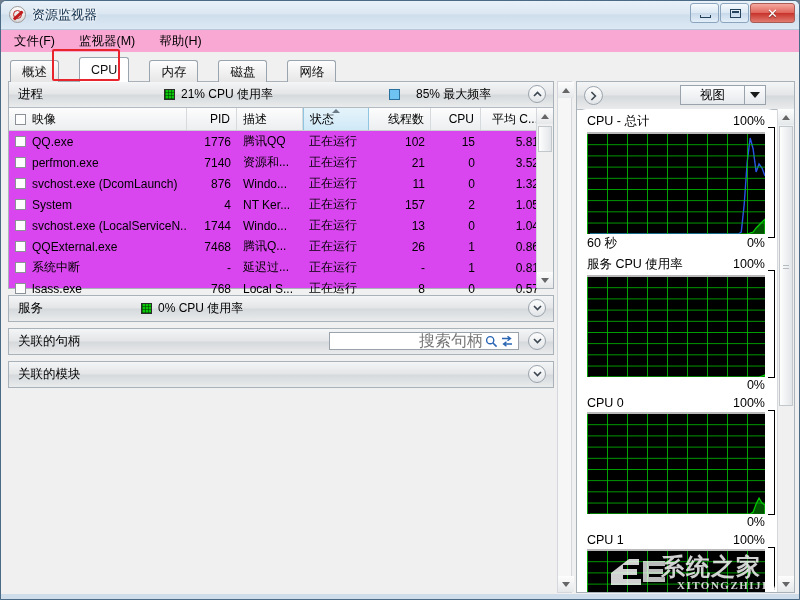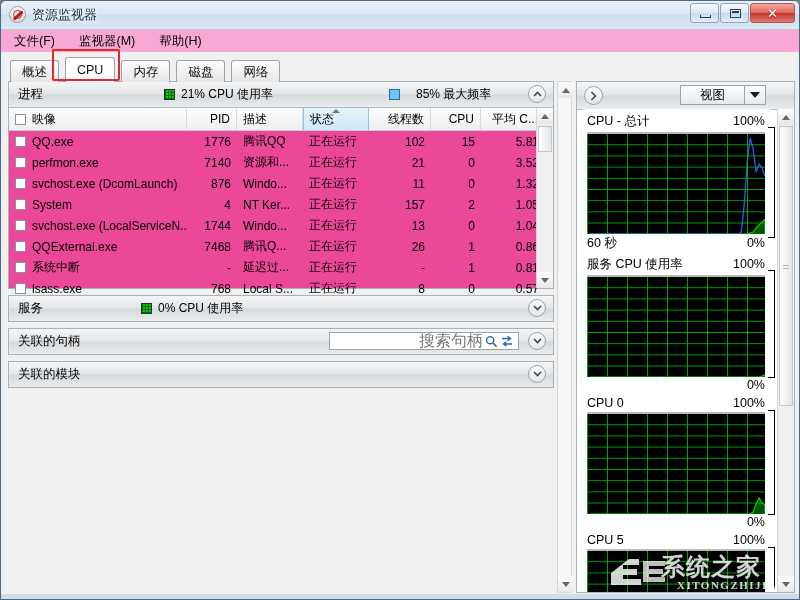--- a/index.html
+++ b/index.html
@@ -68,21 +68,21 @@
   .tabstrip{
     position:relative;height:29px;background:#f0f0f0;
     padding-left:9px;display:flex;align-items:flex-end;
   }
   .tabstrip::after{
     content:"";position:absolute;left:8px;right:8px;bottom:0;height:1px;background:#9aa4ae;
   }
   .tab{
     position:relative;z-index:2;height:22px;line-height:22px;padding:0 11px;
     font-size:12.5px;border:1px solid #9aa4ae;border-bottom:none;
-    border-radius:3px 3px 0 0;margin-right:6px;
+    border-radius:3px 3px 0 0;margin-right:20px;
     background:linear-gradient(180deg,#fdfdfd,#e6e6e6);
     color:#111;box-sizing:border-box;
   }
   .tab.active{
     height:25px;line-height:24px;background:#fff;border-color:#9aa4ae;
     font-weight:normal;
   }
   .tab-marker{
     position:absolute;left:51px;top:48px;width:64px;height:28px;
     border:2.5px solid #e8242c;border-radius:2px;z-index:5;pointer-events:none;
@@ -120,21 +120,21 @@
   }
   .sw.blue{background:#6fc3f2;border-color:#2b6f9c;}
   .chev{
     position:absolute;right:7px;top:3px;width:18px;height:18px;border-radius:50%;
     border:1px solid #9aa3ac;box-sizing:border-box;
     background:linear-gradient(180deg,#fdfdfd,#e2e5e8);
     display:flex;align-items:center;justify-content:center;
   }
   .chev svg{display:block;}
   
-  .tablewrap{position:relative;height:180px;background:#ec4899;}
+  .tablewrap{position:relative;height:180px;background:#d946ef;}
   .th-row{
     display:flex;height:22px;align-items:stretch;
     background:linear-gradient(180deg,#fdfdfd,#eceef0);
     border-bottom:1px solid #c9ced3;
     font-size:12px;
   }
   .th{
     position:relative;display:flex;align-items:center;
     border-right:1px solid #d6dadd;box-sizing:border-box;padding:0 6px;
     overflow:hidden;white-space:nowrap;
@@ -602,21 +602,21 @@
           </div>
           <div class="g-bottom">
             <span></span>
             <span>0%</span>
           </div>
           <div class="g-bracket"></div>
         </div>
 
         <div class="graph">
           <div class="g-top">
-            <span>CPU 5</span>
+            <span>CPU 1</span>
             <span>100%</span>
           </div>
           <div class="g-canvas">
             <div class="g-grid"></div>
             <svg class="g-plot" width="100%" height="100%" viewBox="0 0 200 100" preserveAspectRatio="none">
               <polyline fill="rgba(0,150,0,0.55)" stroke="#00d000" stroke-width="1.2" vector-effect="non-scaling-stroke" points="103.33,100 103.33,100.00 106.67,100.00 110.00,100.00 113.33,100.00 116.67,100.00 120.00,100.00 123.33,100.00 126.67,100.00 130.00,100.00 133.33,100.00 136.67,100.00 140.00,100.00 143.33,100.00 146.67,100.00 150.00,100.00 153.33,100.00 156.67,100.00 160.00,100.00 163.33,100.00 166.67,100.00 170.00,100.00 173.33,100.00 176.67,100.00 180.00,100.00 183.33,100.00 186.67,100.00 190.00,100.00 193.33,100.00 196.67,100.00 200.00,100.00 200,100"></polyline>
             </svg>
           </div>
           <div class="g-bracket"></div>
         </div>

